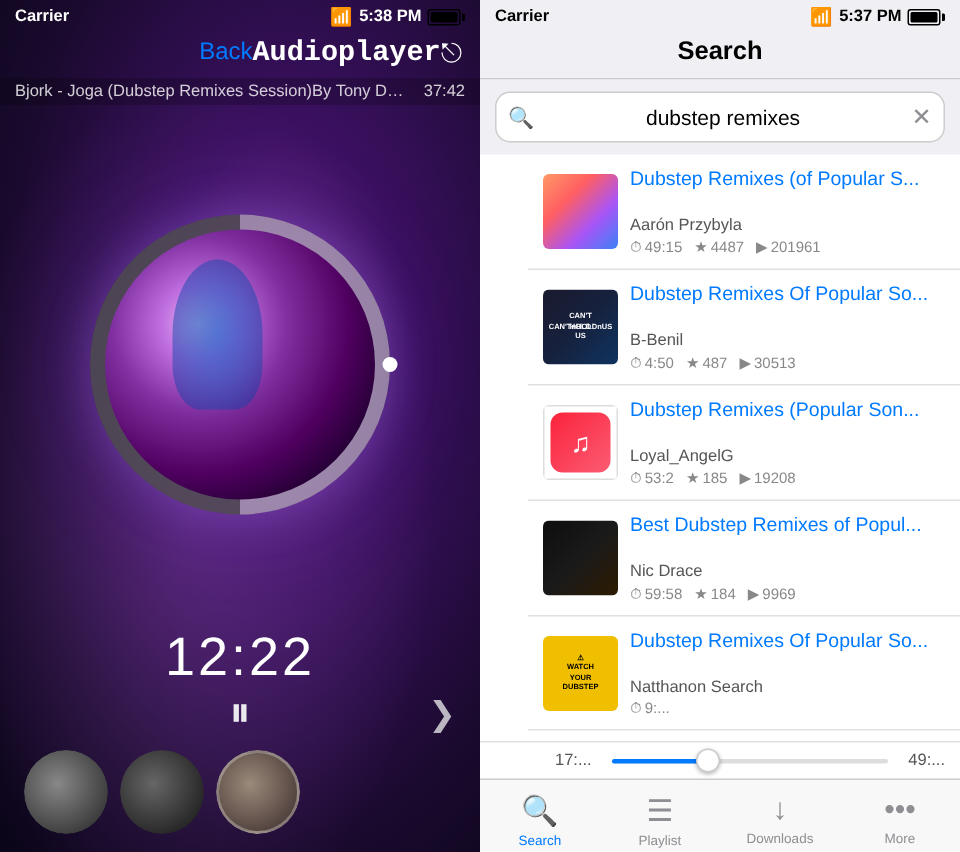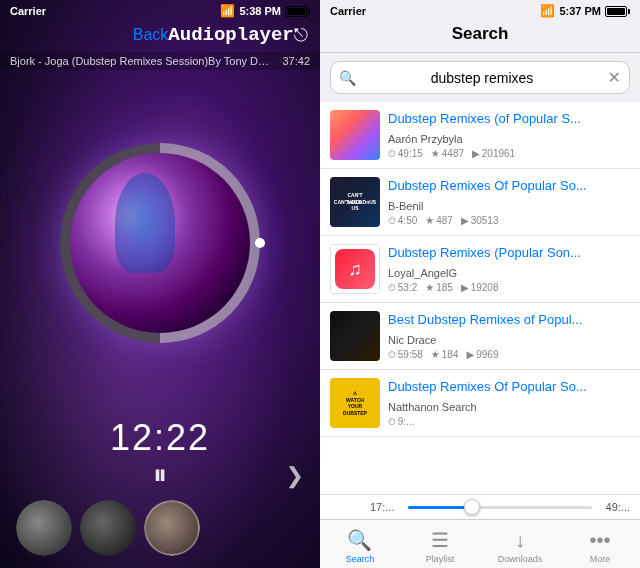--- a/index.html
+++ b/index.html
@@ -284,20 +284,21 @@
       color: #8e8e93;
       font-size: 16px;
       cursor: pointer;
     }
 
     
     .results-list {
       flex: 1;
       overflow-y: auto;
       background: #fff;
+      padding-left: 32px;
     }
     .result-item {
       display: flex;
       align-items: center;
       padding: 8px 10px;
       border-bottom: 1px solid #e0e0e0;
       gap: 8px;
       cursor: pointer;
     }
     .result-thumb {
@@ -341,21 +342,21 @@
       font-size: 13px;
       font-weight: 500;
       color: #007aff;
       white-space: nowrap;
       overflow: hidden;
       text-overflow: ellipsis;
     }
     .result-artist {
       font-size: 11px;
       color: #555;
-      margin-top: 7px;
+      margin-top: 18px;
     }
     .result-meta {
       display: flex;
       align-items: center;
       gap: 8px;
       margin-top: 3px;
       font-size: 10px;
       color: #888;
     }
     .meta-item {

